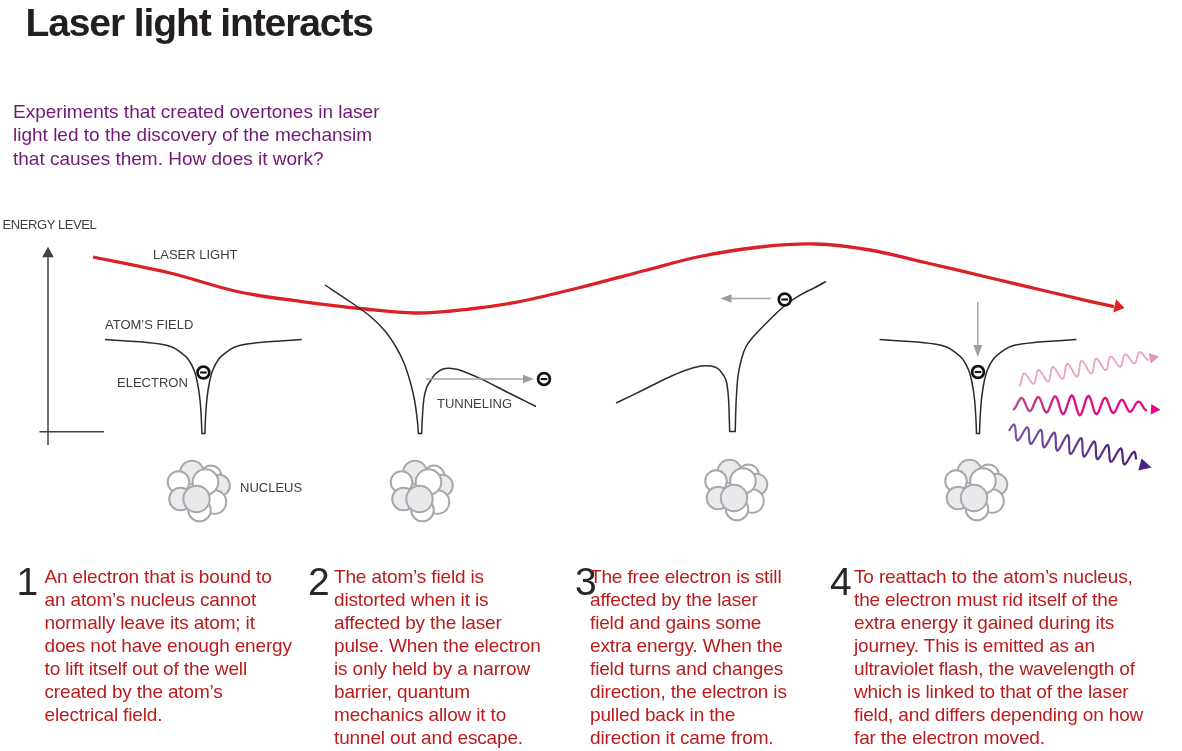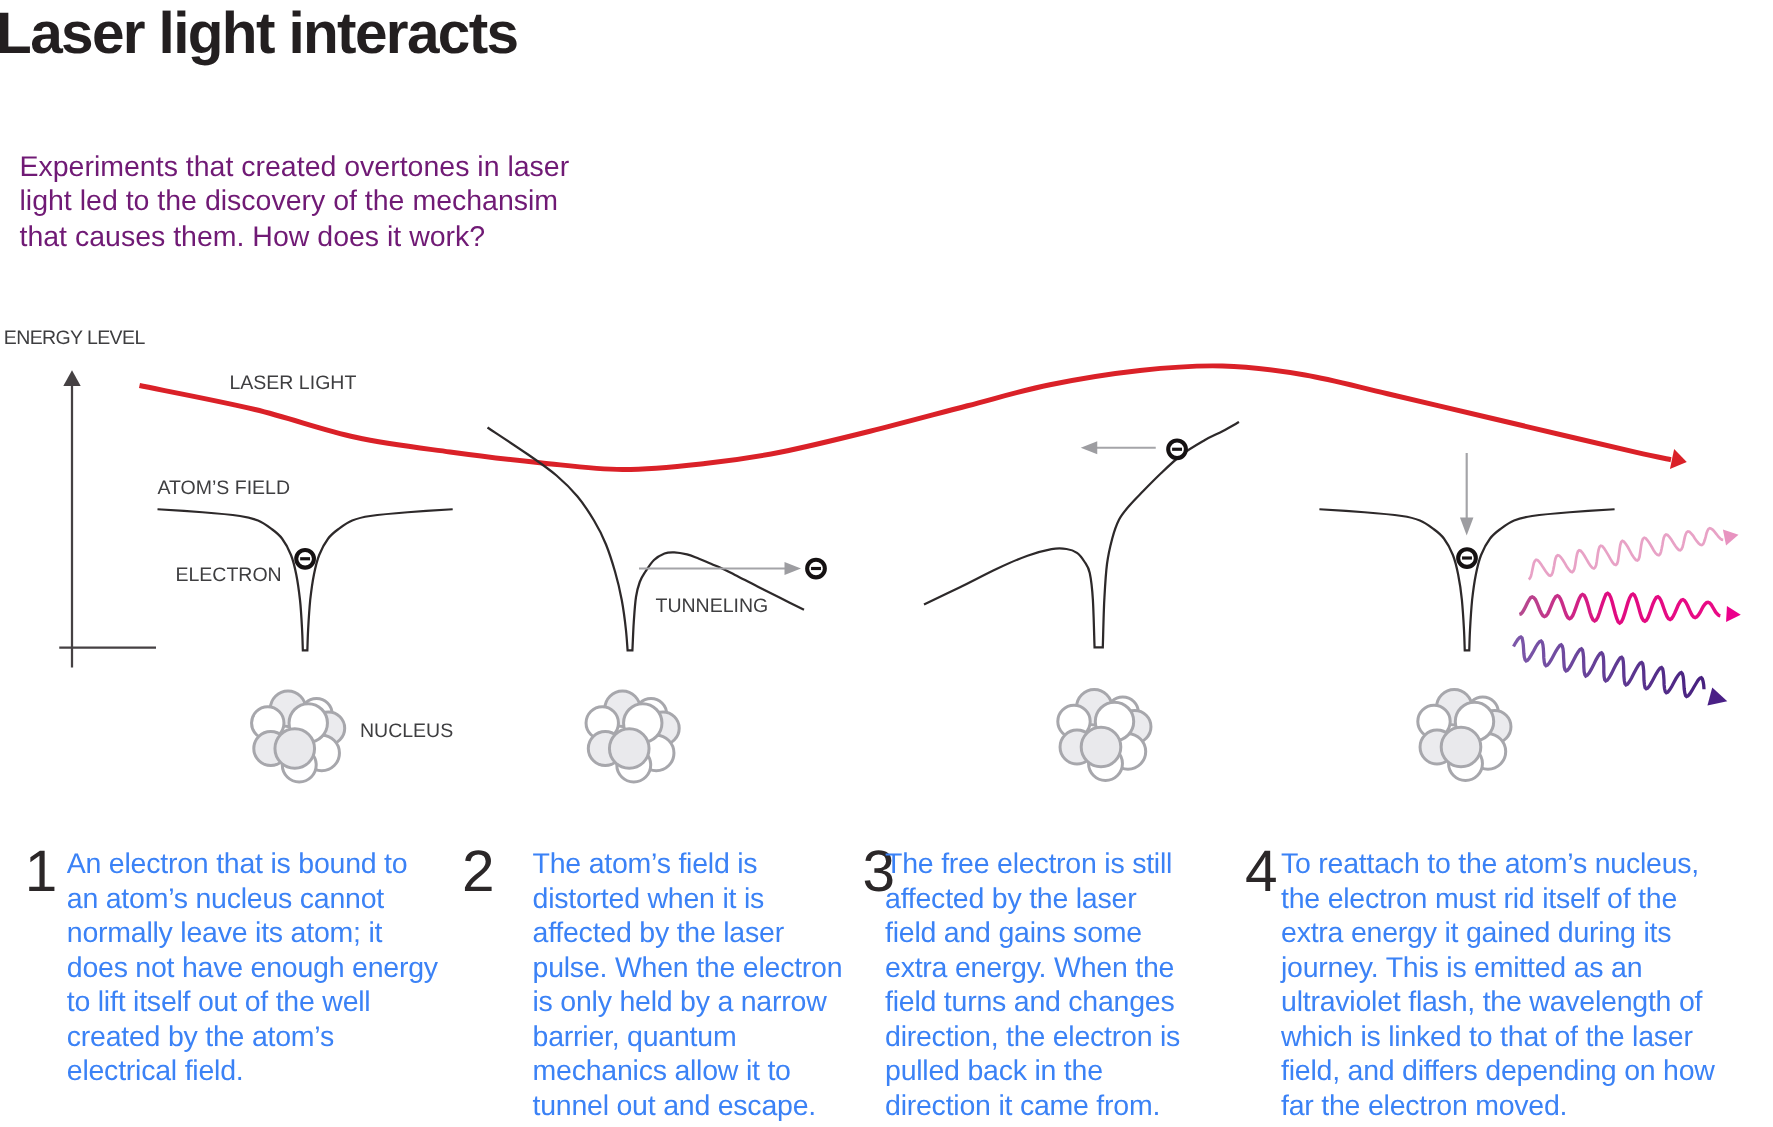--- a/index.html
+++ b/index.html
@@ -1,21 +1,21 @@
 <!DOCTYPE html>
 <html><head><meta charset="utf-8">
 <style>
 *{margin:0;padding:0;box-sizing:border-box}
 html,body{width:1182px;height:751px;background:#fff;overflow:hidden;position:relative;
 font-family:"Liberation Sans",sans-serif;}
 .abs{position:absolute}
-#title{left:0;top:1px;font-size:39px;line-height:44.4px;font-weight:bold;color:#231f20;letter-spacing:-1.1px}
+#title{left:28px;top:1px;font-size:39px;line-height:44.4px;font-weight:bold;color:#231f20;letter-spacing:-1.1px}
 #sub{left:13px;top:100px;font-size:19px;line-height:23.4px;color:#701a75;letter-spacing:0px}
 .num{font-size:39px;line-height:39px;color:#2b2728;top:561.5px}
-.col{font-size:19px;line-height:23px;color:#3b82f6;top:565px;letter-spacing:-0.15px}
+.col{font-size:19px;line-height:23px;color:#b91c1c;top:565px;letter-spacing:-0.15px}
 </style></head>
 <body>
 <svg class="abs" style="left:0;top:0" width="1182" height="751" viewBox="0 0 1182 751">
 <defs>
 <g id="nuc" stroke="#a7a7ac" stroke-width="2">
 <circle cx="-5.5" cy="-18.5" r="11.8" fill="#ebebee"></circle>
 <circle cx="13.5" cy="-15" r="10.4" fill="#fff"></circle>
 <circle cx="-19" cy="-9" r="10.8" fill="#fff"></circle>
 <circle cx="21.5" cy="-5.5" r="10.8" fill="#ebebee"></circle>
 <circle cx="-17" cy="8" r="11.3" fill="#ebebee"></circle>
@@ -93,18 +93,18 @@
 </g>
 </svg>
 
 <div class="abs" id="title"><span style="position:relative;left:-2.6px">Laser light interacts</span><br></div>
 <div class="abs" id="sub">Experiments that created overtones in laser<br>light led to the discovery of the mechansim<br>that causes them. How does it work?</div>
 
 <div class="abs num" style="left:16.5px">1</div>
 <div class="abs col" style="left:44.5px">An electron that is bound to<br>an atom’s nucleus cannot<br>normally leave its atom; it<br>does not have enough energy<br>to lift itself out of the well<br>created by the atom’s<br>electrical field.</div>
 
 <div class="abs num" style="left:308px">2</div>
-<div class="abs col" style="left:355px">The atom’s field is<br>distorted when it is<br>affected by the laser<br>pulse. When the electron<br>is only held by a narrow<br>barrier, quantum<br>mechanics allow it to<br>tunnel out and escape.</div>
+<div class="abs col" style="left:334px">The atom’s field is<br>distorted when it is<br>affected by the laser<br>pulse. When the electron<br>is only held by a narrow<br>barrier, quantum<br>mechanics allow it to<br>tunnel out and escape.</div>
 
 <div class="abs num" style="left:575px">3</div>
 <div class="abs col" style="left:590px">The free electron is still<br>affected by the laser<br>field and gains some<br>extra energy. When the<br>field turns and changes<br>direction, the electron is<br>pulled back in the<br>direction it came from.</div>
 
 <div class="abs num" style="left:830px">4</div>
 <div class="abs col" style="left:854px">To reattach to the atom’s nucleus,<br>the electron must rid itself of the<br>extra energy it gained during its<br>journey. This is emitted as an<br>ultraviolet flash, the wavelength of<br>which is linked to that of the laser<br>field, and differs depending on how<br>far the electron moved.</div>
 </body></html>

